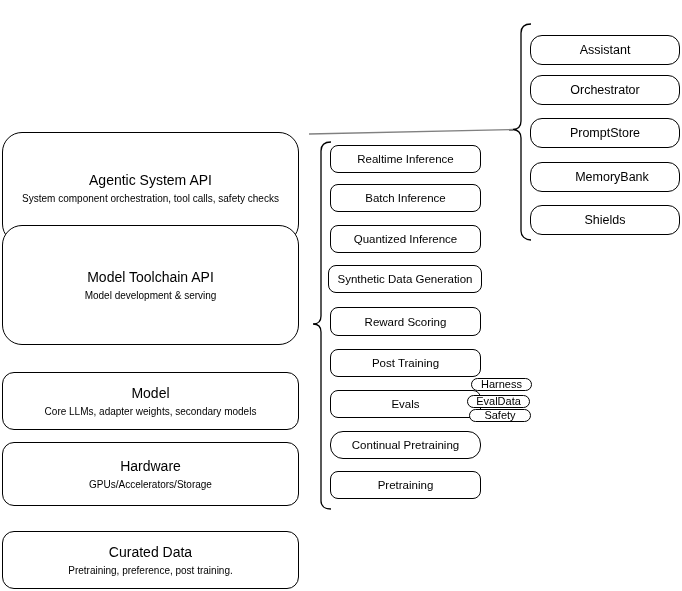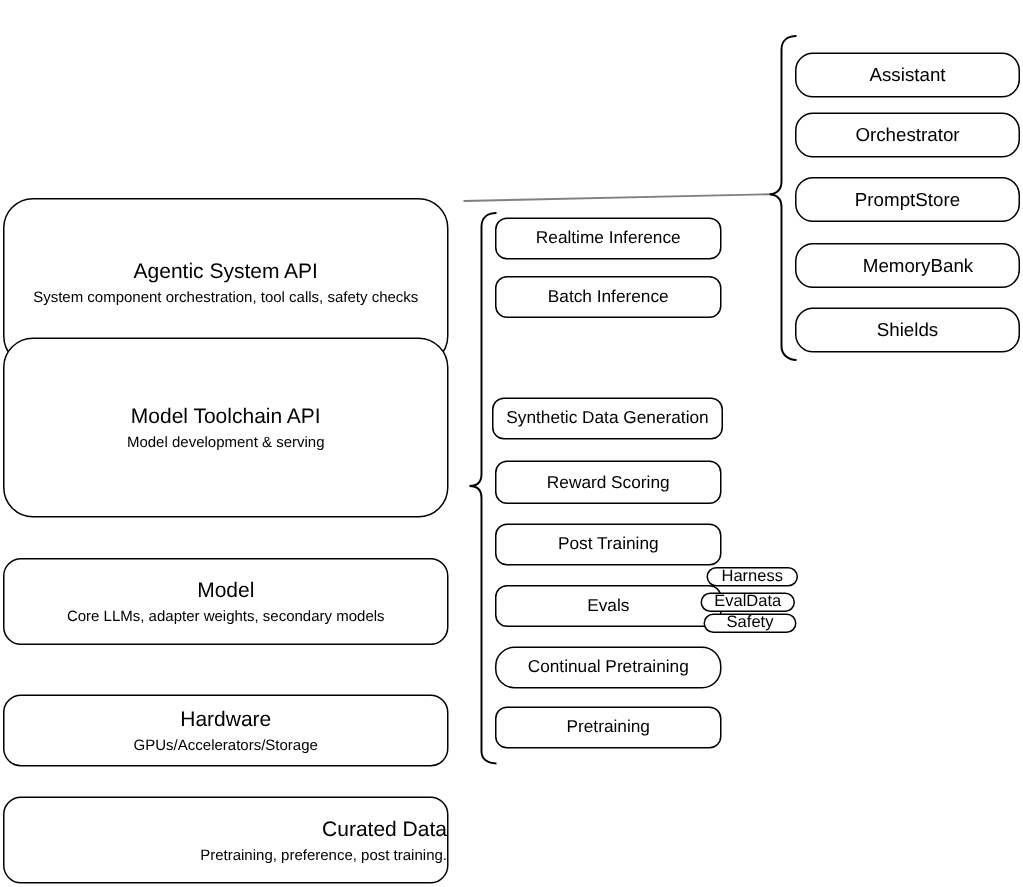--- a/index.html
+++ b/index.html
@@ -24,22 +24,22 @@
     display: flex;
     flex-direction: column;
     align-items: center;
     justify-content: center;
     text-align: center;
   }
   .b0 { top: 4px;   height: 56px; }
   .b1 { top: 92px;  height: 112px; border-radius: 20px; margin-top: 40px; }
   .b2 { top: 225px; height: 120px; border-radius: 20px; }
   .b3 { top: 372px; height: 58px; }
-  .b4 { top: 463px; height: 48px; }
-  .b5 { top: 531px; height: 58px; align-items: flex-end; }
+  .b4 { top: 442px; height: 64px; }
+  .b5 { top: 531px; height: 58px; }
   .ltitle { font-size: 14px; line-height: 17px; white-space: nowrap; }
   .lsub   { font-size: 10px; line-height: 13px; margin-top: 3px; white-space: nowrap; }
   
   .mbox {
     position: absolute;
     left: 330px;
     width: 151px;
     height: 28px;
     box-sizing: border-box;
     border: 1px solid #000000;
@@ -137,20 +137,21 @@
     <div class="ltitle">Hardware</div>
     <div class="lsub">GPUs/Accelerators/Storage</div>
   </div>
   <div class="lbox b5">
     <div class="ltitle">Curated Data</div>
     <div class="lsub">Pretraining, preference, post training.</div>
   </div>
 
   <div class="mbox m0">Realtime Inference</div>
   <div class="mbox m1">Batch Inference</div>
+  <div class="mbox m2">Quantized Inference</div>
   <div class="mbox m3">Synthetic Data Generation</div>
   <div class="mbox m4">Reward Scoring</div>
   <div class="mbox m5">Post Training</div>
   <div class="mbox m6">Evals</div>
   <div class="mbox m7">Continual Pretraining</div>
   <div class="mbox m8">Pretraining</div>
 
   <div class="pill p0">Harness</div>
   <div class="pill p1">EvalData</div>
   <div class="pill p2">Safety</div>

